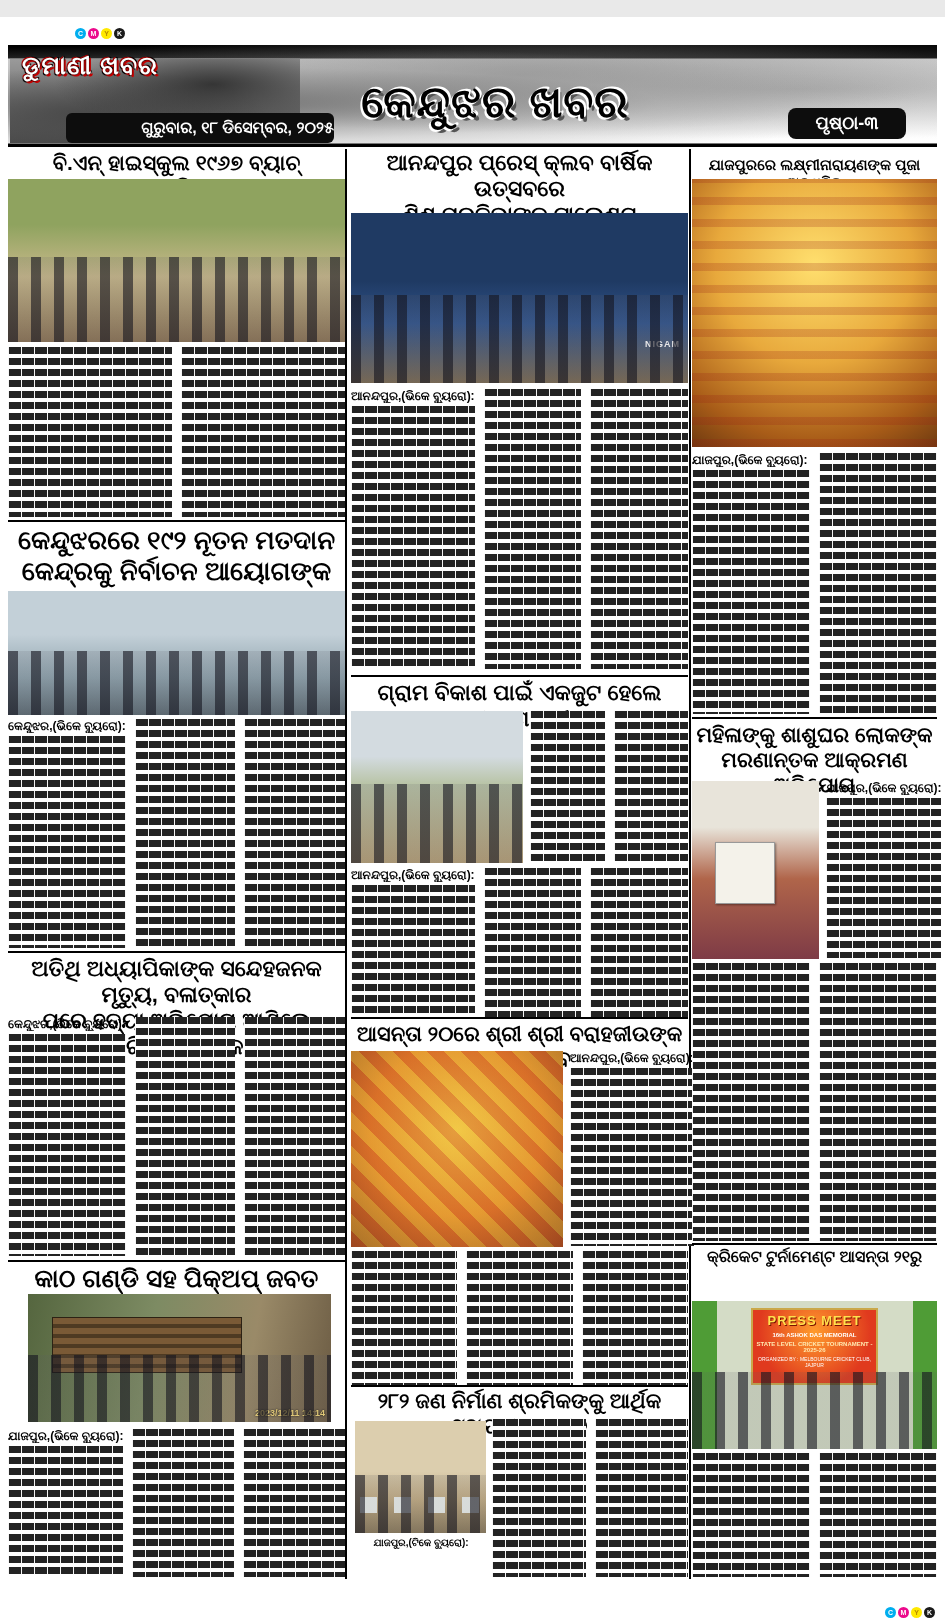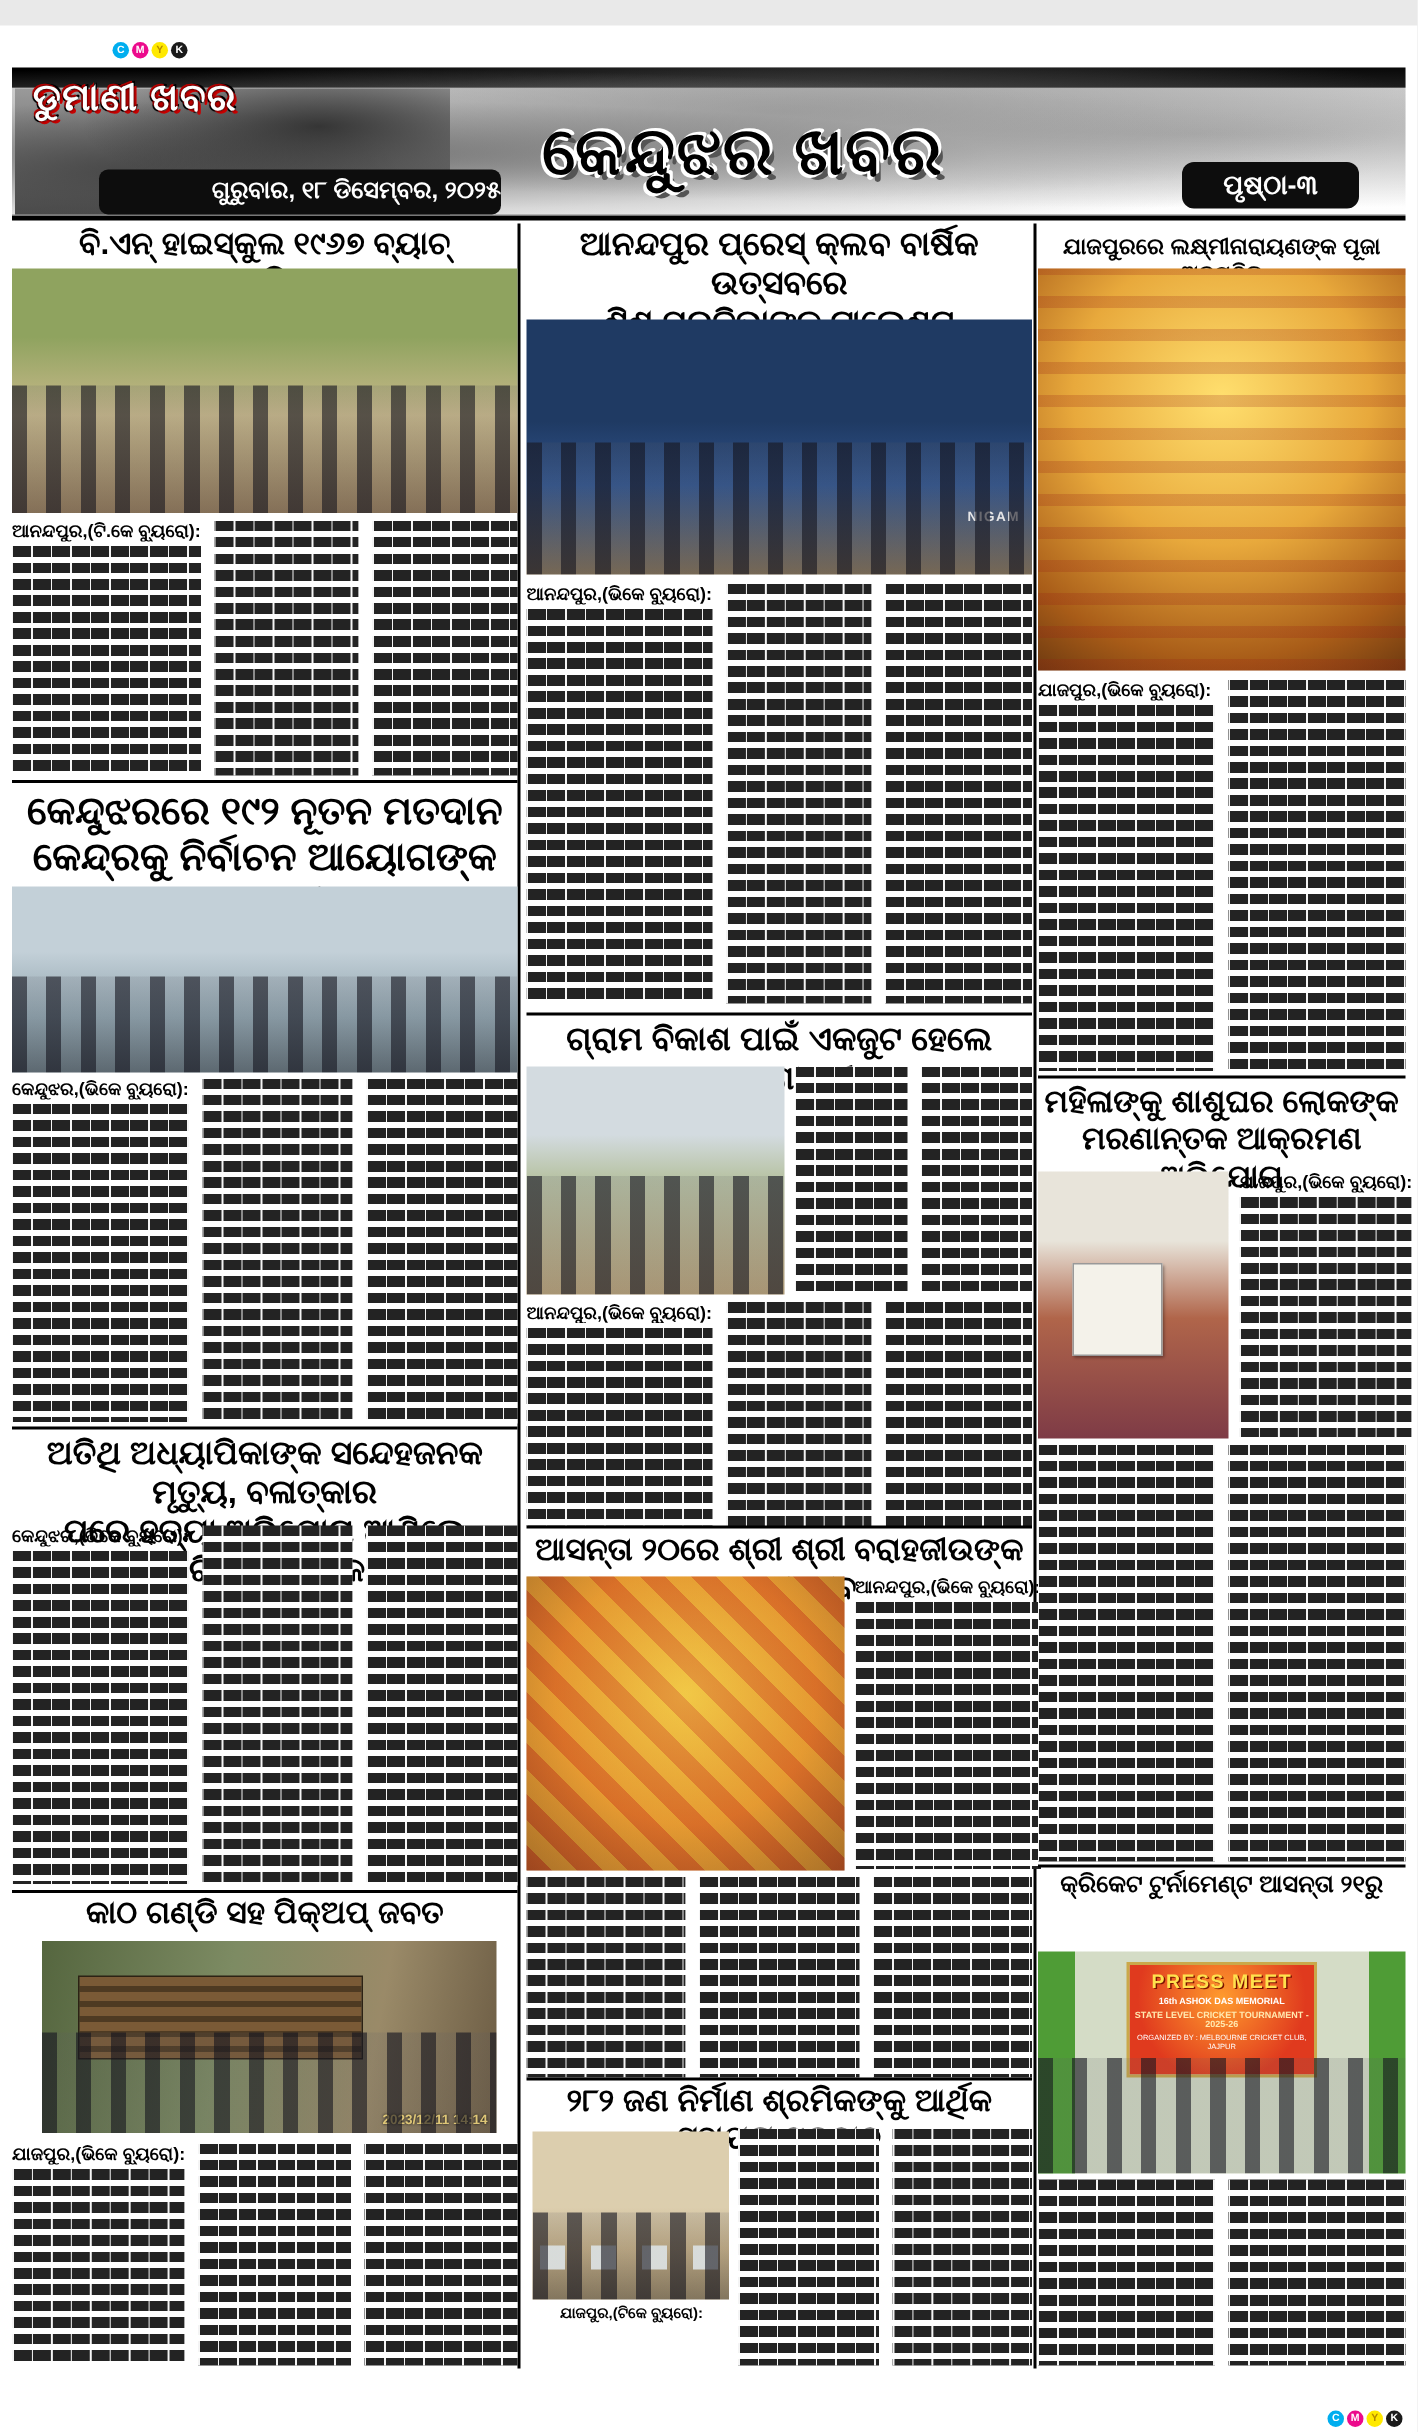--- a/index.html
+++ b/index.html
@@ -104,24 +104,20 @@
     <div class="abs page-badge" style="left:780px;top:63px;">ପୃଷ୍ଠା-୩</div>
   </div>
   <div class="abs hrule" style="left:8px;top:127px;width:929px;"></div>
 
   <div class="abs vrule" style="left:345px;top:132px;height:1430px;"></div>
   <div class="abs vrule" style="left:689px;top:132px;height:1430px;"></div>
 
   <div class="abs h" style="left:8px;top:134px;width:337px;font-size:21px;">ବି.ଏନ୍ ହାଇସ୍କୁଲ ୧୯୬୭ ବ୍ୟାଚ୍ ବନ୍ଧୁମିଳନ</div>
   <div class="ph ph-outdoor crowd" style="left:8px;top:162px;width:337px;height:163px;"></div>
   <div class="abs cols" style="left:8px;top:330px;width:337px;height:170px;">
-    <div>
-        <span class="byline">ଆନନ୍ଦପୁର,(ଟି.କେ ବ୍ୟୁରୋ):</span>
-        <div class="sim" style="height:152px;"></div>
-      </div>
     <div class="sim"></div>
     <div class="sim"></div>
   </div>
 
   <div class="abs thin hrule" style="left:8px;top:503px;width:337px;"></div>
   <div class="abs h" style="left:8px;top:508px;width:337px;font-size:26px;">
     <div>କେନ୍ଦୁଝରରେ ୧୯୨ ନୂତନ ମତଦାନ</div>
     <div>କେନ୍ଦ୍ରକୁ ନିର୍ବାଚନ ଆୟୋଗଙ୍କ ମଞ୍ଜୁରୀ</div>
   </div>
   <div class="ph ph-meeting crowd" style="left:8px;top:574px;width:337px;height:124px;"></div>
@@ -142,21 +138,21 @@
   <div class="abs cols" style="left:8px;top:1000px;width:337px;height:240px;">
     <div>
         <span class="byline">କେନ୍ଦୁଝର,(ଭିକେ ବ୍ୟୁରୋ):</span>
         <div class="sim" style="height:222px;"></div>
       </div>
     <div class="sim"></div>
     <div class="sim"></div>
   </div>
 
   <div class="abs thin hrule" style="left:8px;top:1243px;width:337px;"></div>
-  <div class="abs h" style="left:8px;top:1247px;width:337px;font-size:21px;">କାଠ ଗଣ୍ଡି ସହ ପିକ୍ଅପ୍ ଜବତ</div>
+  <div class="abs h" style="left:8px;top:1247px;width:337px;font-size:25px;">କାଠ ଗଣ୍ଡି ସହ ପିକ୍ଅପ୍ ଜବତ</div>
   <div class="ph ph-truck crowd" style="left:28px;top:1277px;width:303px;height:128px;">
     <div class="logs"></div>
     <div class="ovl stamp" style="right:6px;bottom:4px;">2023/12/11 14:14</div>
   </div>
   <div class="abs cols" style="left:8px;top:1412px;width:337px;height:148px;">
     <div>
         <span class="byline">ଯାଜପୁର,(ଭିକେ ବ୍ୟୁରୋ):</span>
         <div class="sim" style="height:130px;"></div>
       </div>
     <div class="sim"></div>

